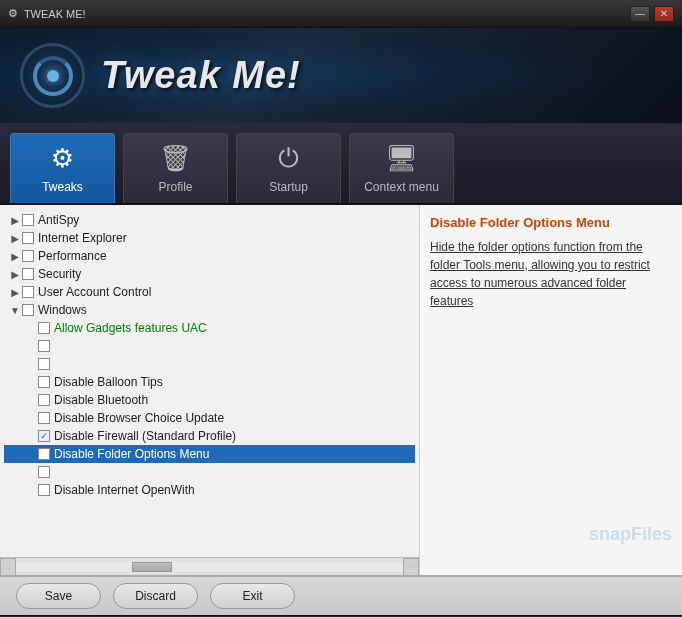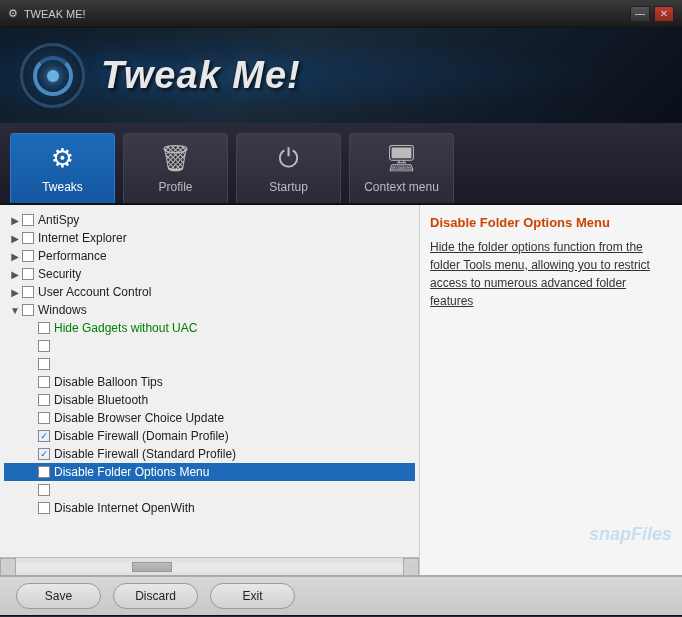--- a/index.html
+++ b/index.html
@@ -234,21 +234,20 @@
       font-size: 12px;
       line-height: 1.5;
       text-decoration: underline;
     }
     .snapfiles-watermark {
       position: absolute;
       bottom: 30px;
       right: 10px;
       font-size: 18px;
       color: rgba(100,170,220,0.3);
-      font-style: italic;
       font-weight: bold;
       margin-top: 44px;
     }
 
     
     .h-scroll {
       height: 18px;
       background: #e0e0e0;
       display: flex;
       align-items: center;
@@ -392,21 +391,21 @@
           <span class="item-label">User Account Control</span>
         </div>
         <div class="tree-item">
           <span class="tree-expand">▼</span>
           <span class="tree-checkbox"></span>
           <span class="item-label">Windows</span>
         </div>
         <div class="tree-item indent1">
           <span class="tree-expand"></span>
           <span class="tree-checkbox"></span>
-          <span class="item-label green">Hide Gadgets without UAC</span>
+          <span class="item-label green">Allow Gadgets features UAC</span>
         </div>
         <div class="tree-item indent1">
           <span class="tree-expand"></span>
           <span class="tree-checkbox"></span>
         </div>
         <div class="tree-item indent1">
           <span class="tree-expand"></span>
           <span class="tree-checkbox"></span>
         </div>
         <div class="tree-item indent1">
@@ -416,25 +415,20 @@
         </div>
         <div class="tree-item indent1">
           <span class="tree-expand"></span>
           <span class="tree-checkbox"></span>
           <span class="item-label">Disable Bluetooth</span>
         </div>
         <div class="tree-item indent1">
           <span class="tree-expand"></span>
           <span class="tree-checkbox"></span>
           <span class="item-label">Disable Browser Choice Update</span>
-        </div>
-        <div class="tree-item indent1">
-          <span class="tree-expand"></span>
-          <span class="tree-checkbox checked"></span>
-          <span class="item-label">Disable Firewall (Domain Profile)</span>
         </div>
         <div class="tree-item indent1">
           <span class="tree-expand"></span>
           <span class="tree-checkbox checked"></span>
           <span class="item-label">Disable Firewall (Standard Profile)</span>
         </div>
         <div class="tree-item indent1 selected">
           <span class="tree-expand"></span>
           <span class="tree-checkbox"></span>
           <span class="item-label" style="color: rgb(255, 255, 255);">Disable Folder Options Menu</span>

